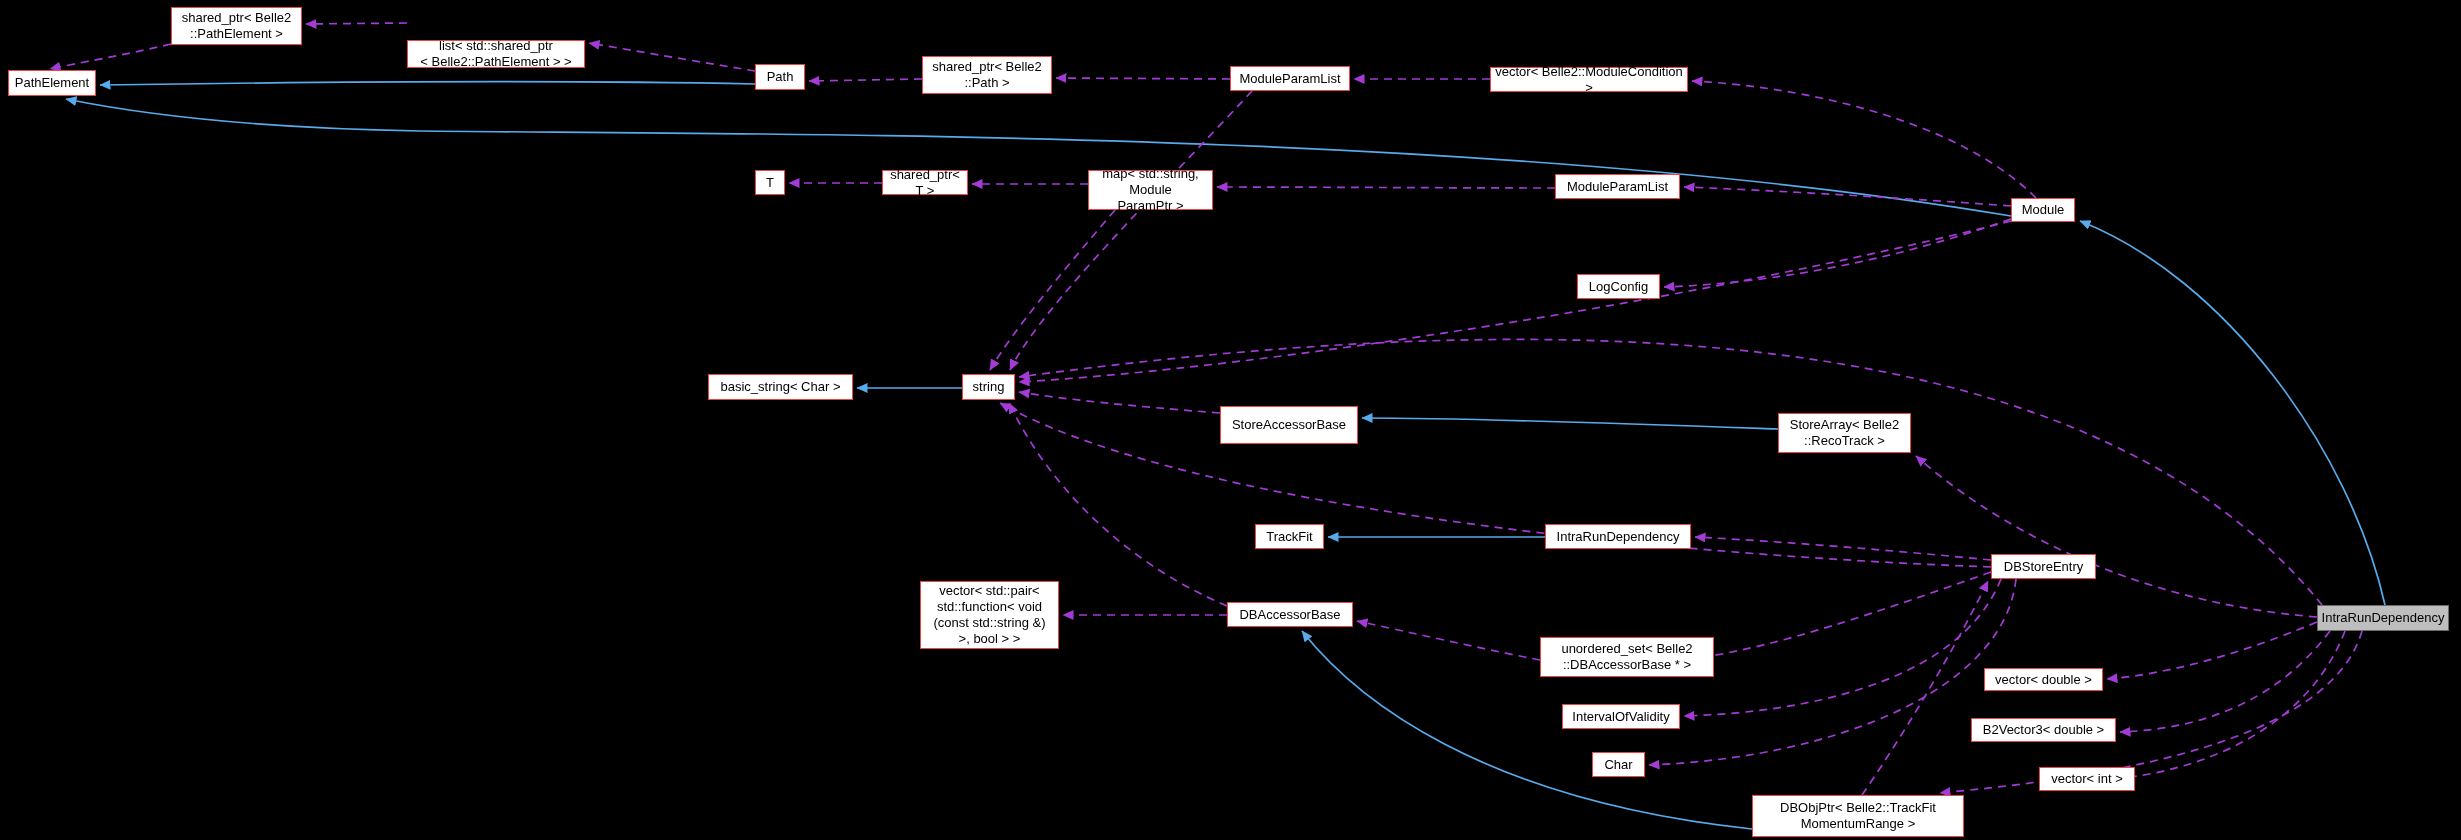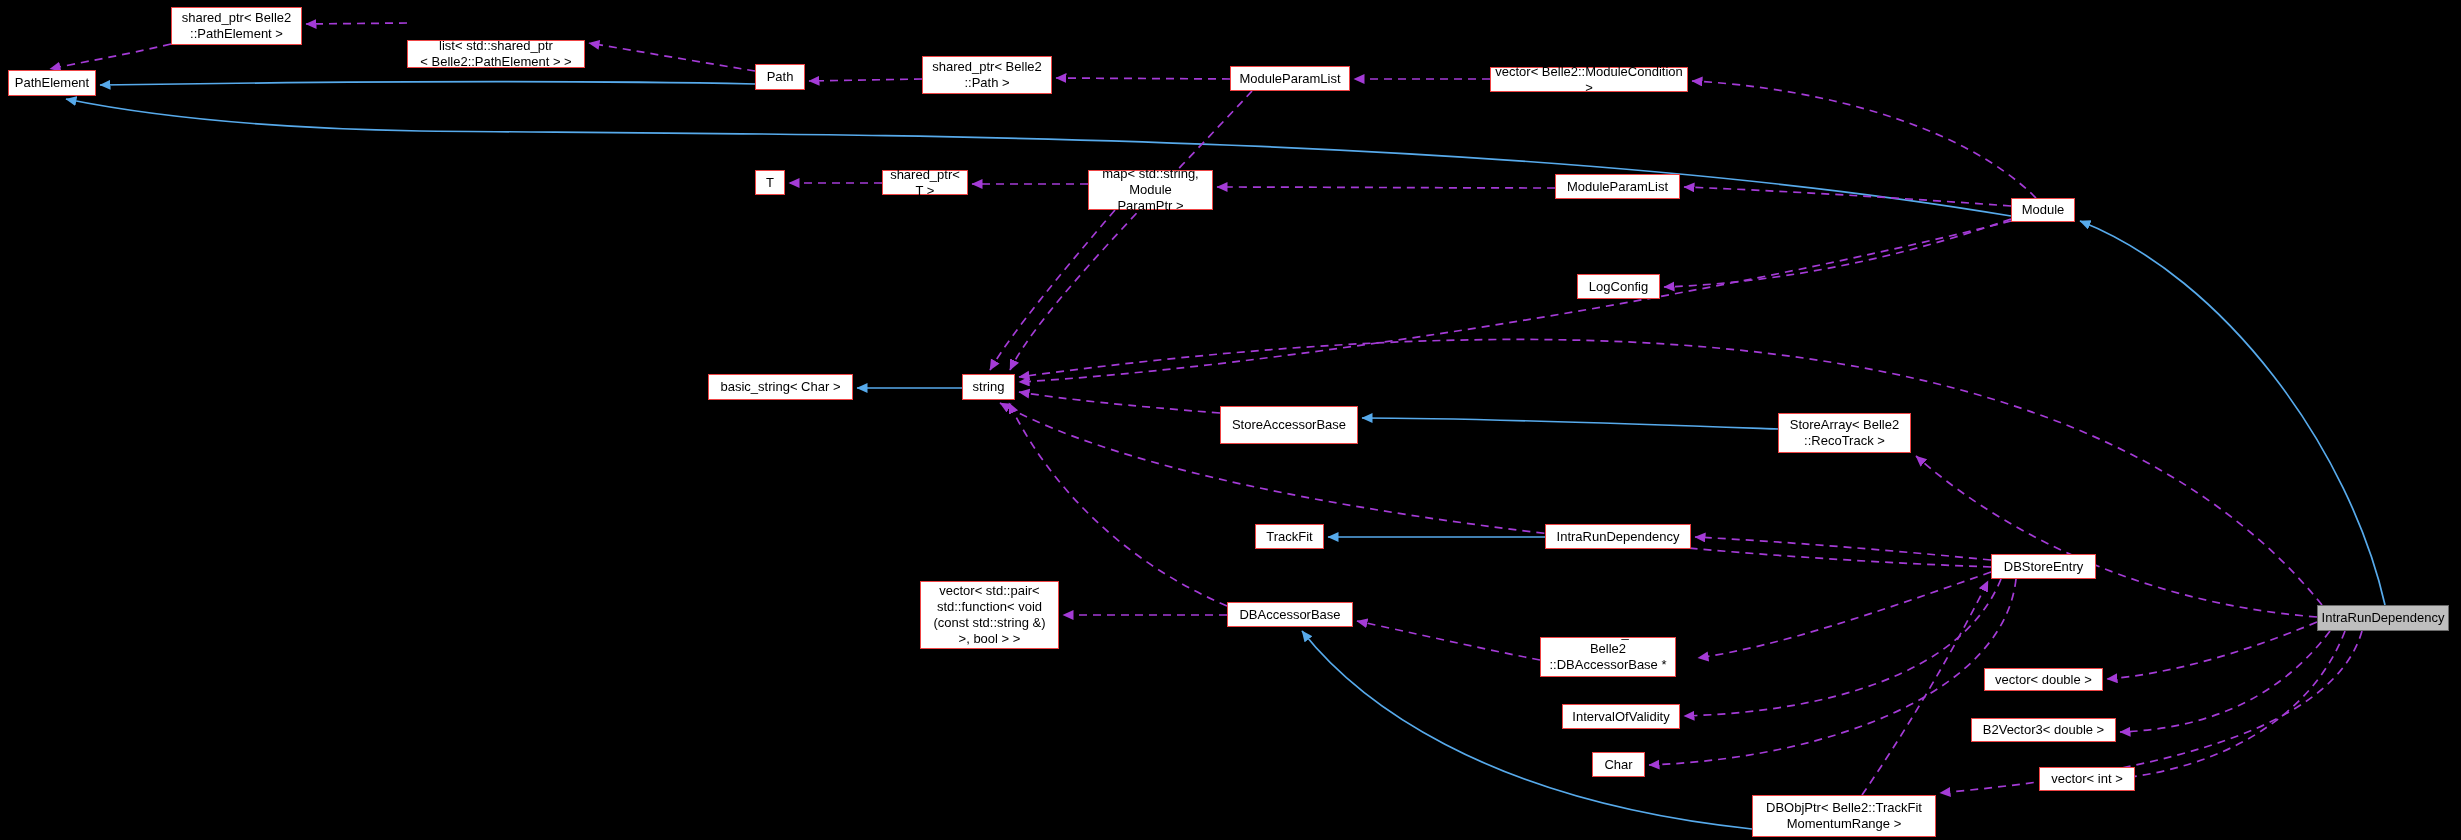--- a/index.html
+++ b/index.html
@@ -88,23 +88,23 @@
     <div class="node" style="left: 1778px; top: 413px; width: 133px; height: 40px;">StoreArray&lt; Belle2
 ::RecoTrack &gt;</div>
     <div class="node" style="left: 1255px; top: 524px; width: 69px; height: 25px;">TrackFit</div>
     <div class="node" style="left: 1545px; top: 524px; width: 146px; height: 25px;">IntraRunDependency</div>
     <div class="node" style="left: 1991px; top: 554px; width: 105px; height: 25px;">DBStoreEntry</div>
     <div class="node" style="left: 920px; top: 581px; width: 139px; height: 68px;">vector&lt; std::pair&lt;
 std::function&lt; void
 (const std::string &amp;)
 &gt;, bool &gt; &gt;</div>
     <div class="node" style="left: 1227px; top: 602px; width: 126px; height: 25px;">DBAccessorBase</div>
-    <div class="node" style="left: 1540px; top: 637px; width: 136px; height: 40px;">unordered_set&lt; Belle2
+    <div class="node" style="left: 1540px; top: 637px; width: 174px; height: 40px;">unordered_set&lt; Belle2
 ::DBAccessorBase * &gt;</div>
     <div class="node" style="left: 1562px; top: 704px; width: 118px; height: 25px;">IntervalOfValidity</div>
     <div class="node" style="left: 1592px; top: 752px; width: 53px; height: 25px;">Char</div>
-    <div class="node" style="left: 1752px; top: 795px; width: 184px; height: 42px;">DBObjPtr&lt; Belle2::TrackFit
+    <div class="node" style="left: 1752px; top: 795px; width: 212px; height: 42px;">DBObjPtr&lt; Belle2::TrackFit
 MomentumRange &gt;</div>
     <div class="node" style="left: 1984px; top: 668px; width: 119px; height: 23px;">vector&lt; double &gt;</div>
     <div class="node" style="left: 1971px; top: 718px; width: 145px; height: 24px;">B2Vector3&lt; double &gt;</div>
     <div class="node" style="left: 1995px; top: 767px; width: 96px; height: 24px; margin-left: 44px;">vector&lt; int &gt;</div>
     <div class="node hl" style="left: 2317px; top: 605px; width: 132px; height: 26px;">IntraRunDependency</div>
   </div>
 
 </body></html>

